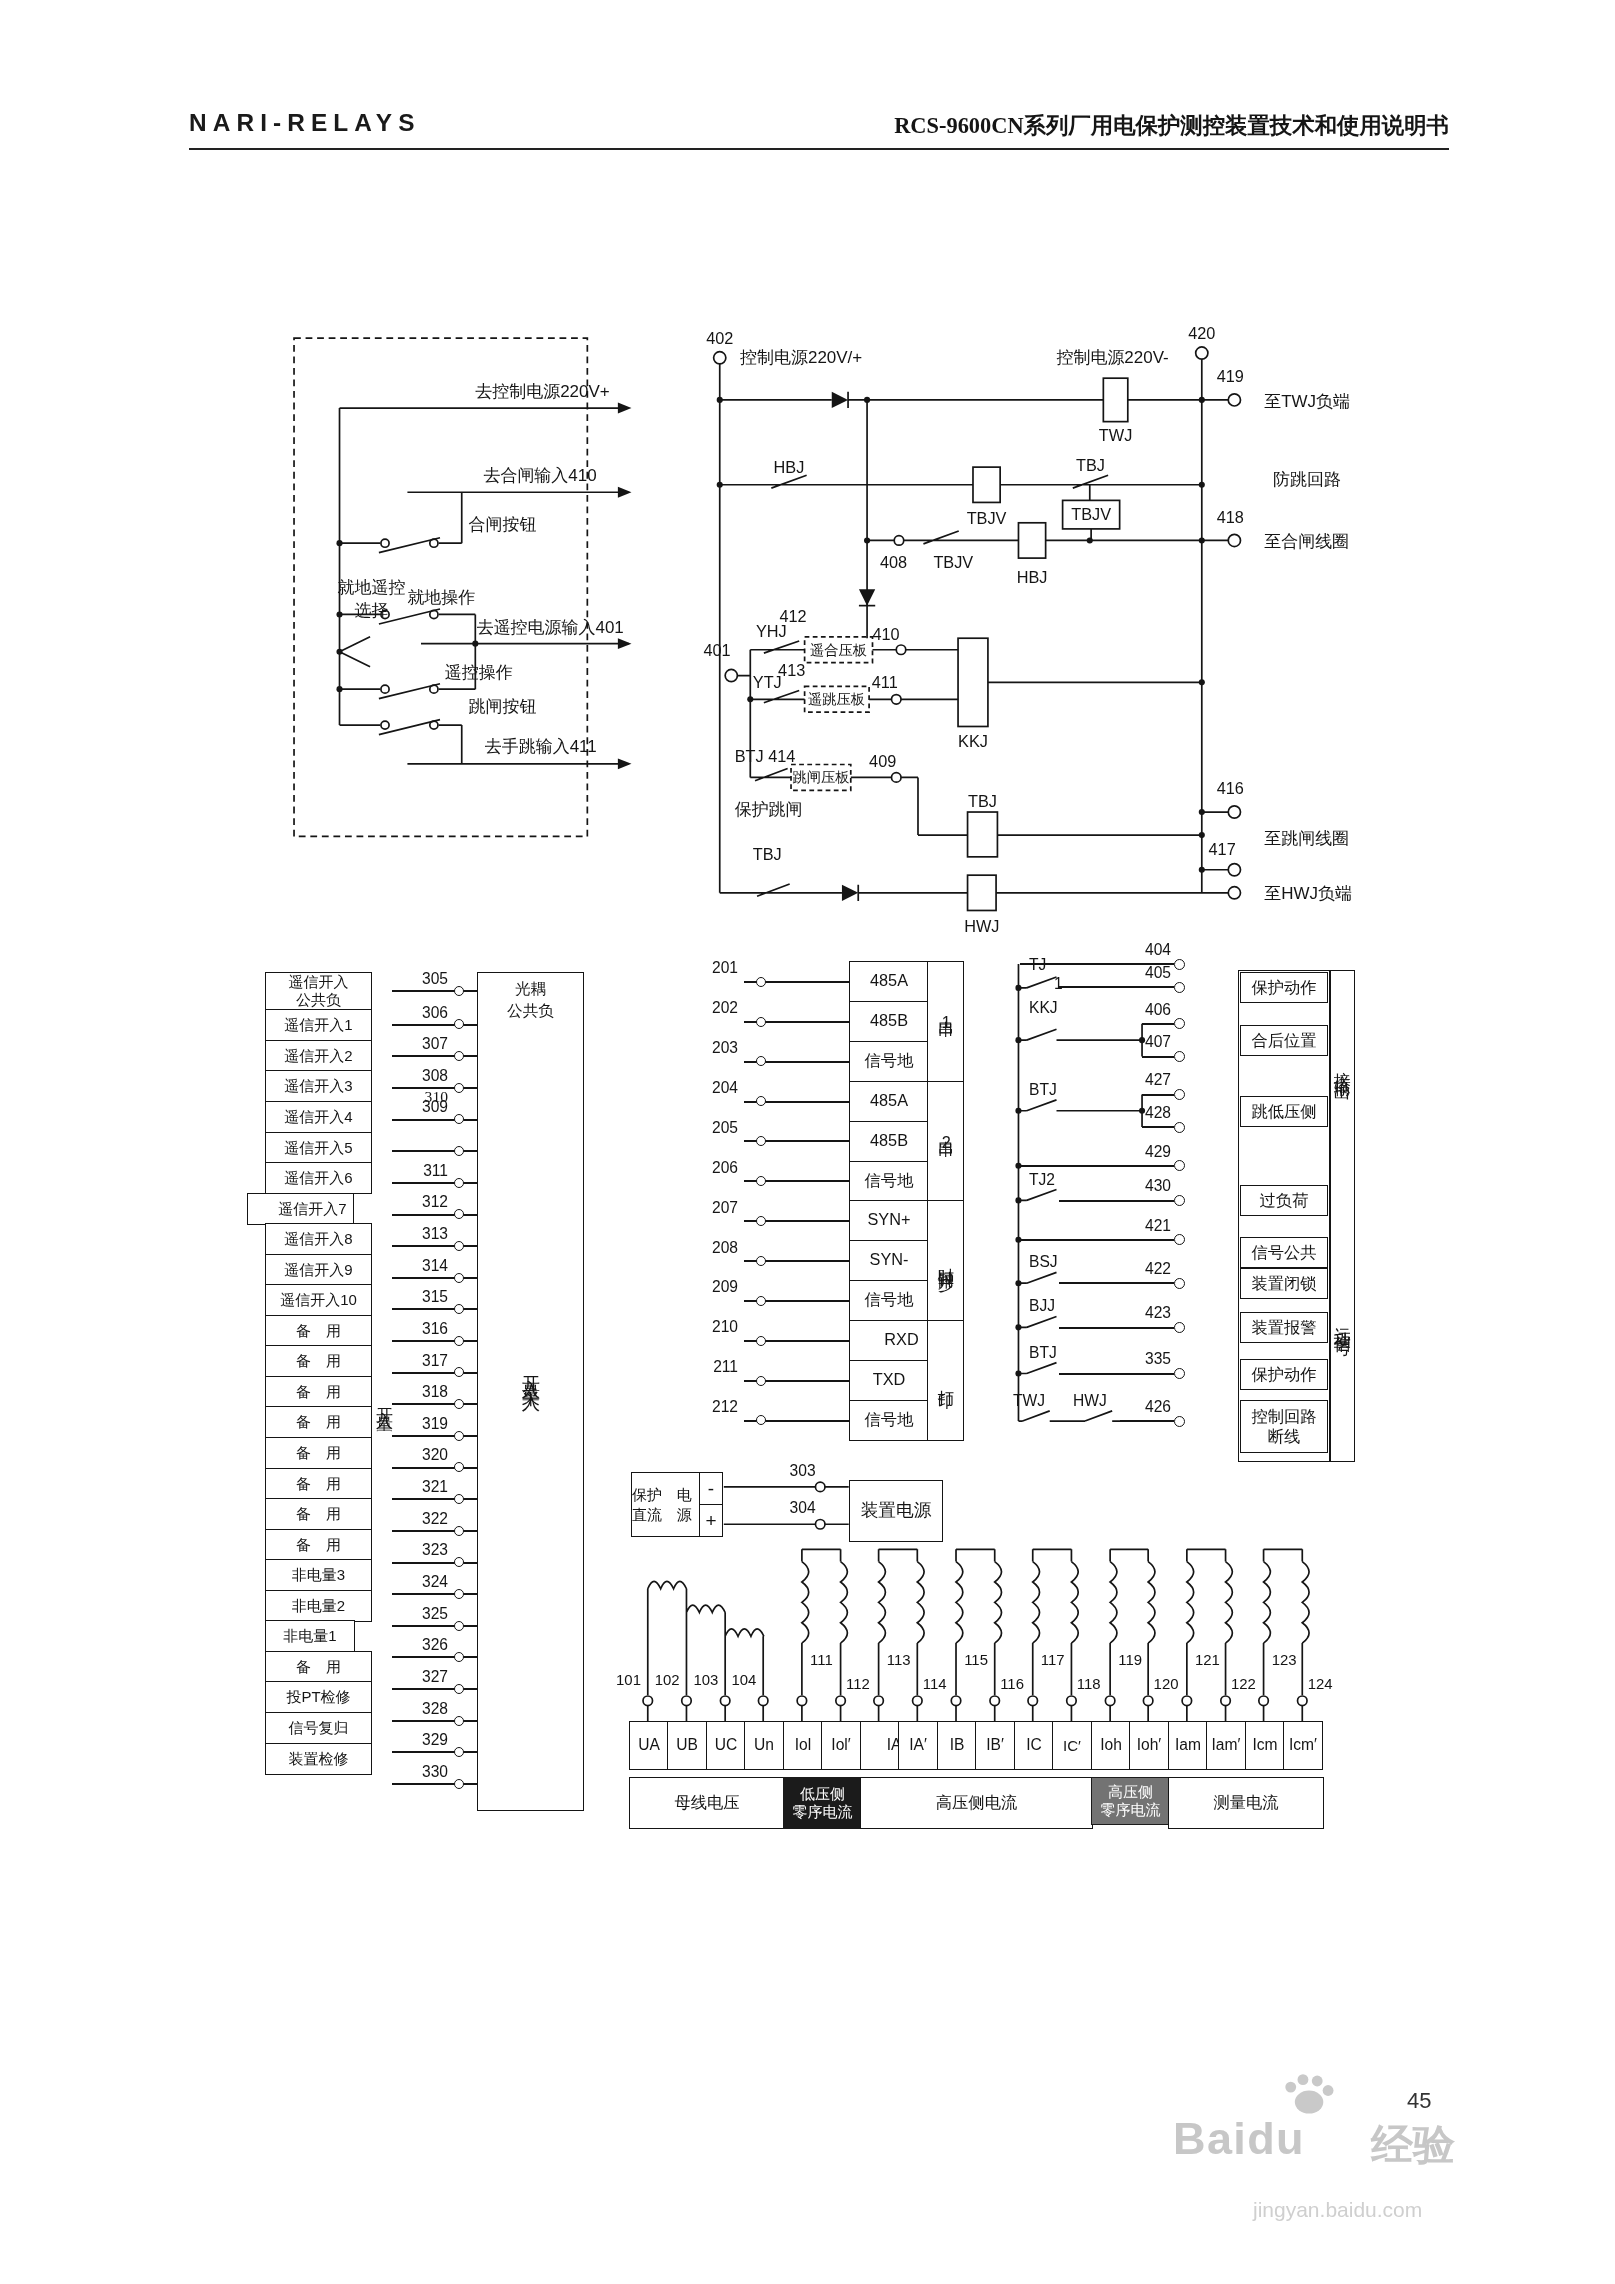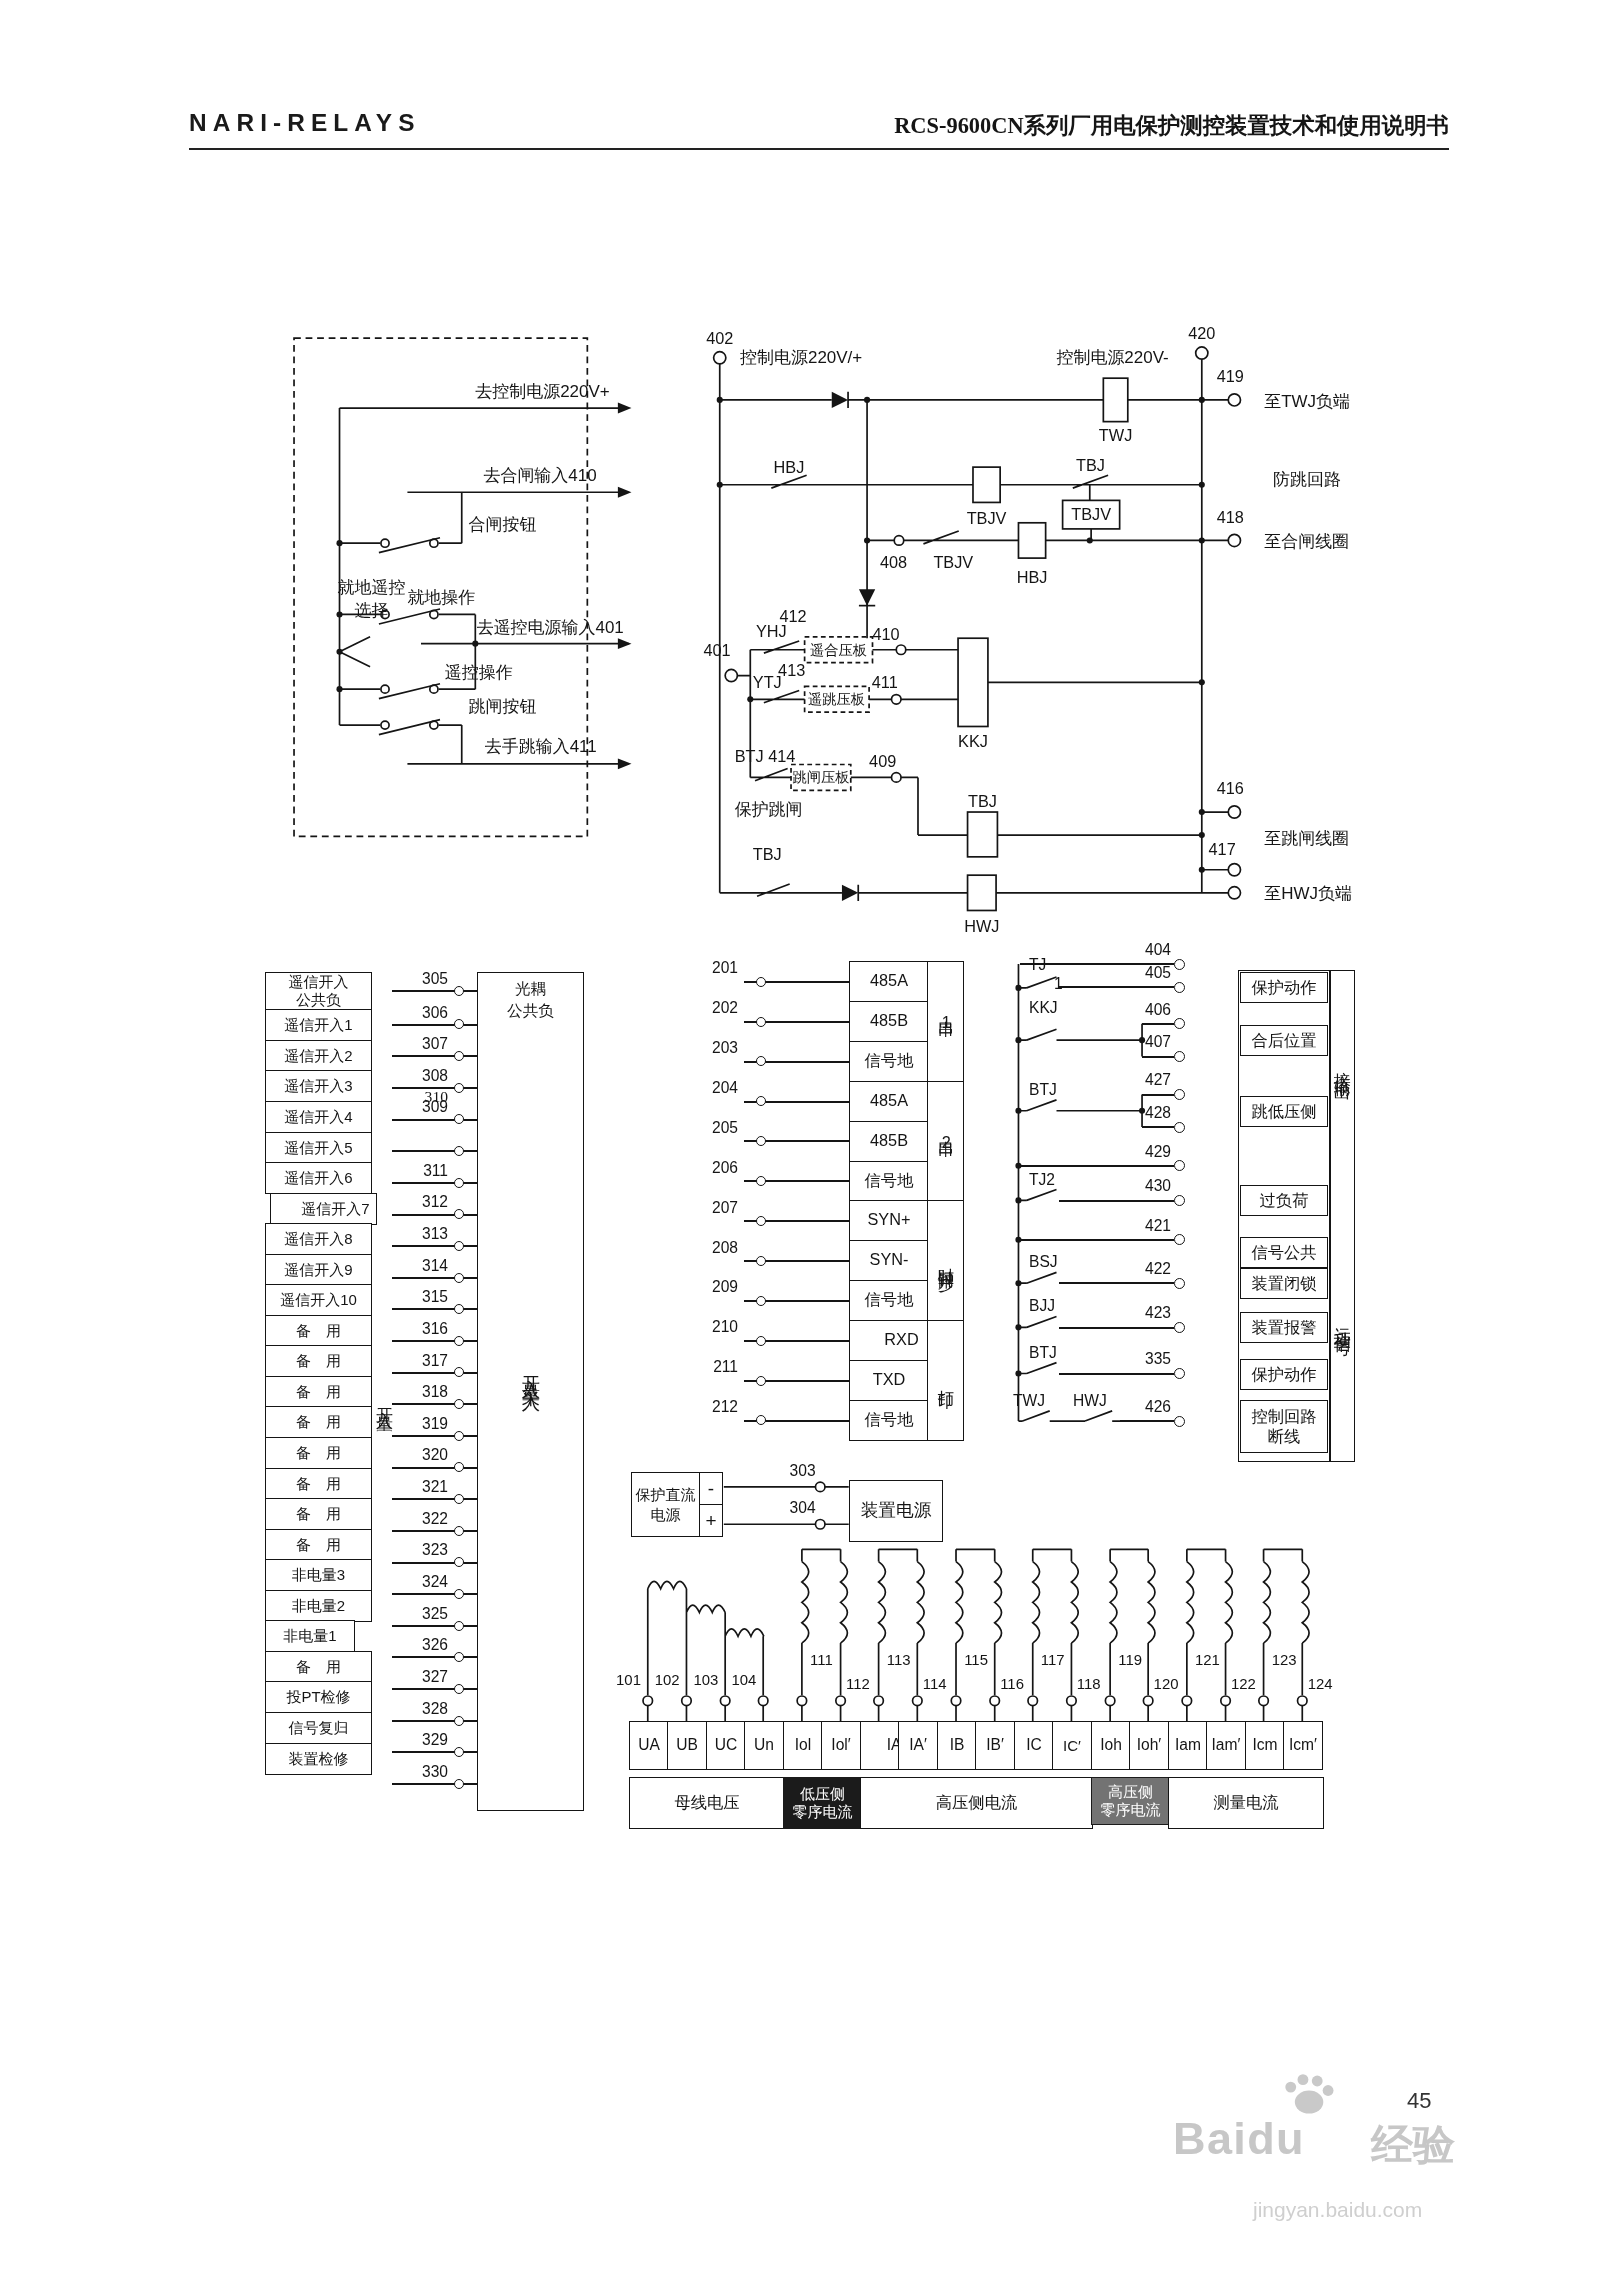--- a/index.html
+++ b/index.html
@@ -263,21 +263,21 @@
   <div class="abs" style="left:479px;top:1001px;width:103px;text-align:center;font-size:15.6px">公共负</div>
   <div class="abs vtext" style="left:516px;top:1256px;width:30px;height:231px;font-size:18.3px">开入量采入</div>
   <div class="abs vtext" style="left:373px;top:1341px;width:23px;height:119px;font-size:17px">开入量</div>
 
   <div class="abs" style="left:1238px;top:970px;width:117px;height:492px;border:1.7px solid #151515"></div>
   <div class="abs" style="left:1329px;top:970px;width:1.7px;height:492px;background:#151515"></div>
   <div class="abs vtext" style="left:1331px;top:986px;width:22.4px;height:160px;font-size:17px">接点输出</div>
   <div class="abs vtext" style="left:1331px;top:1242px;width:22.4px;height:160px;font-size:17px">远动信号</div>
 
   <div class="abs" style="left:631px;top:1472px;width:92px;height:65px;border:1.7px solid #151515;display:flex;background:#fff">
-    <div style="flex:1;display:flex;flex-direction:column;align-items:center;justify-content:center;font-size:15px;line-height:1.3">
+    <div style="flex:1;display:flex;flex-direction:row;align-items:center;justify-content:center;font-size:15px;line-height:1.3">
       <span>保护直流</span>
       <span>电源</span>
     </div>
     <div style="width:23px;border-left:1.7px solid #151515;display:flex;flex-direction:column">
       <div style="flex:1;display:flex;align-items:center;justify-content:center;border-bottom:1.7px solid #151515;font-size:19px">-</div>
       <div style="flex:1;display:flex;align-items:center;justify-content:center;font-size:19px">+</div>
     </div>
   </div>
   <div class="abs cell" style="left:849px;top:1480px;width:94px;height:62px;font-size:17.7px">装置电源</div>
 
@@ -287,21 +287,21 @@
   <div class="abs" style="left:1407px;top:2088px;font-size:22px;color:#333">45</div>
 
 <div class="abs cell" style="left: 265px; top: 972px; width: 107px; height: 38px; font-size: 15px; margin-top: 0px;">遥信开入
 公共负</div>
     <div class="abs cell" style="left: 265px; top: 1010px; width: 107px; height: 32px; font-size: 15px; margin-top: -1.4px;">遥信开入1</div>
     <div class="abs cell" style="left: 265px; top: 1041px; width: 107px; height: 32px; font-size: 15px; margin-top: -1.4px;">遥信开入2</div>
     <div class="abs cell" style="left: 265px; top: 1071px; width: 107px; height: 32px; font-size: 15px; margin-top: -1.4px;">遥信开入3</div>
     <div class="abs cell" style="left: 265px; top: 1102px; width: 107px; height: 32px; font-size: 15px; margin-top: -1.4px;">遥信开入4</div>
     <div class="abs cell" style="left: 265px; top: 1133px; width: 107px; height: 32px; font-size: 15px; margin-top: -1.4px;">遥信开入5</div>
     <div class="abs cell" style="left: 265px; top: 1163px; width: 107px; height: 32px; font-size: 15px; margin-top: -1.4px;">遥信开入6</div>
-    <div class="abs cell" style="left: 270px; top: 1194px; width: 107px; height: 32px; font-size: 15px; margin-top: -1.4px; padding-left: 24px;">遥信开入7</div>
+    <div class="abs cell" style="left: 247px; top: 1194px; width: 107px; height: 32px; font-size: 15px; margin-top: -1.4px; padding-left: 24px;">遥信开入7</div>
     <div class="abs cell" style="left: 265px; top: 1224px; width: 107px; height: 32px; font-size: 15px; margin-top: -1.4px;">遥信开入8</div>
     <div class="abs cell" style="left: 265px; top: 1255px; width: 107px; height: 32px; font-size: 15px; margin-top: -1.4px;">遥信开入9</div>
     <div class="abs cell" style="left: 265px; top: 1285px; width: 107px; height: 32px; font-size: 15px; margin-top: -1.4px;">遥信开入10</div>
     <div class="abs cell" style="left: 265px; top: 1316px; width: 107px; height: 32px; font-size: 15px; margin-top: -1.4px;">备　用</div>
     <div class="abs cell" style="left: 265px; top: 1346px; width: 107px; height: 32px; font-size: 15px; margin-top: -1.4px;">备　用</div>
     <div class="abs cell" style="left: 265px; top: 1377px; width: 107px; height: 32px; font-size: 15px; margin-top: -1.4px;">备　用</div>
     <div class="abs cell" style="left: 265px; top: 1407px; width: 107px; height: 32px; font-size: 15px; margin-top: -1.4px;">备　用</div>
     <div class="abs cell" style="left: 265px; top: 1438px; width: 107px; height: 32px; font-size: 15px; margin-top: -1.4px;">备　用</div>
     <div class="abs cell" style="left: 265px; top: 1469px; width: 107px; height: 32px; font-size: 15px; margin-top: -1.4px;">备　用</div>
     <div class="abs cell" style="left: 265px; top: 1499px; width: 107px; height: 32px; font-size: 15px; margin-top: -1.4px;">备　用</div>

